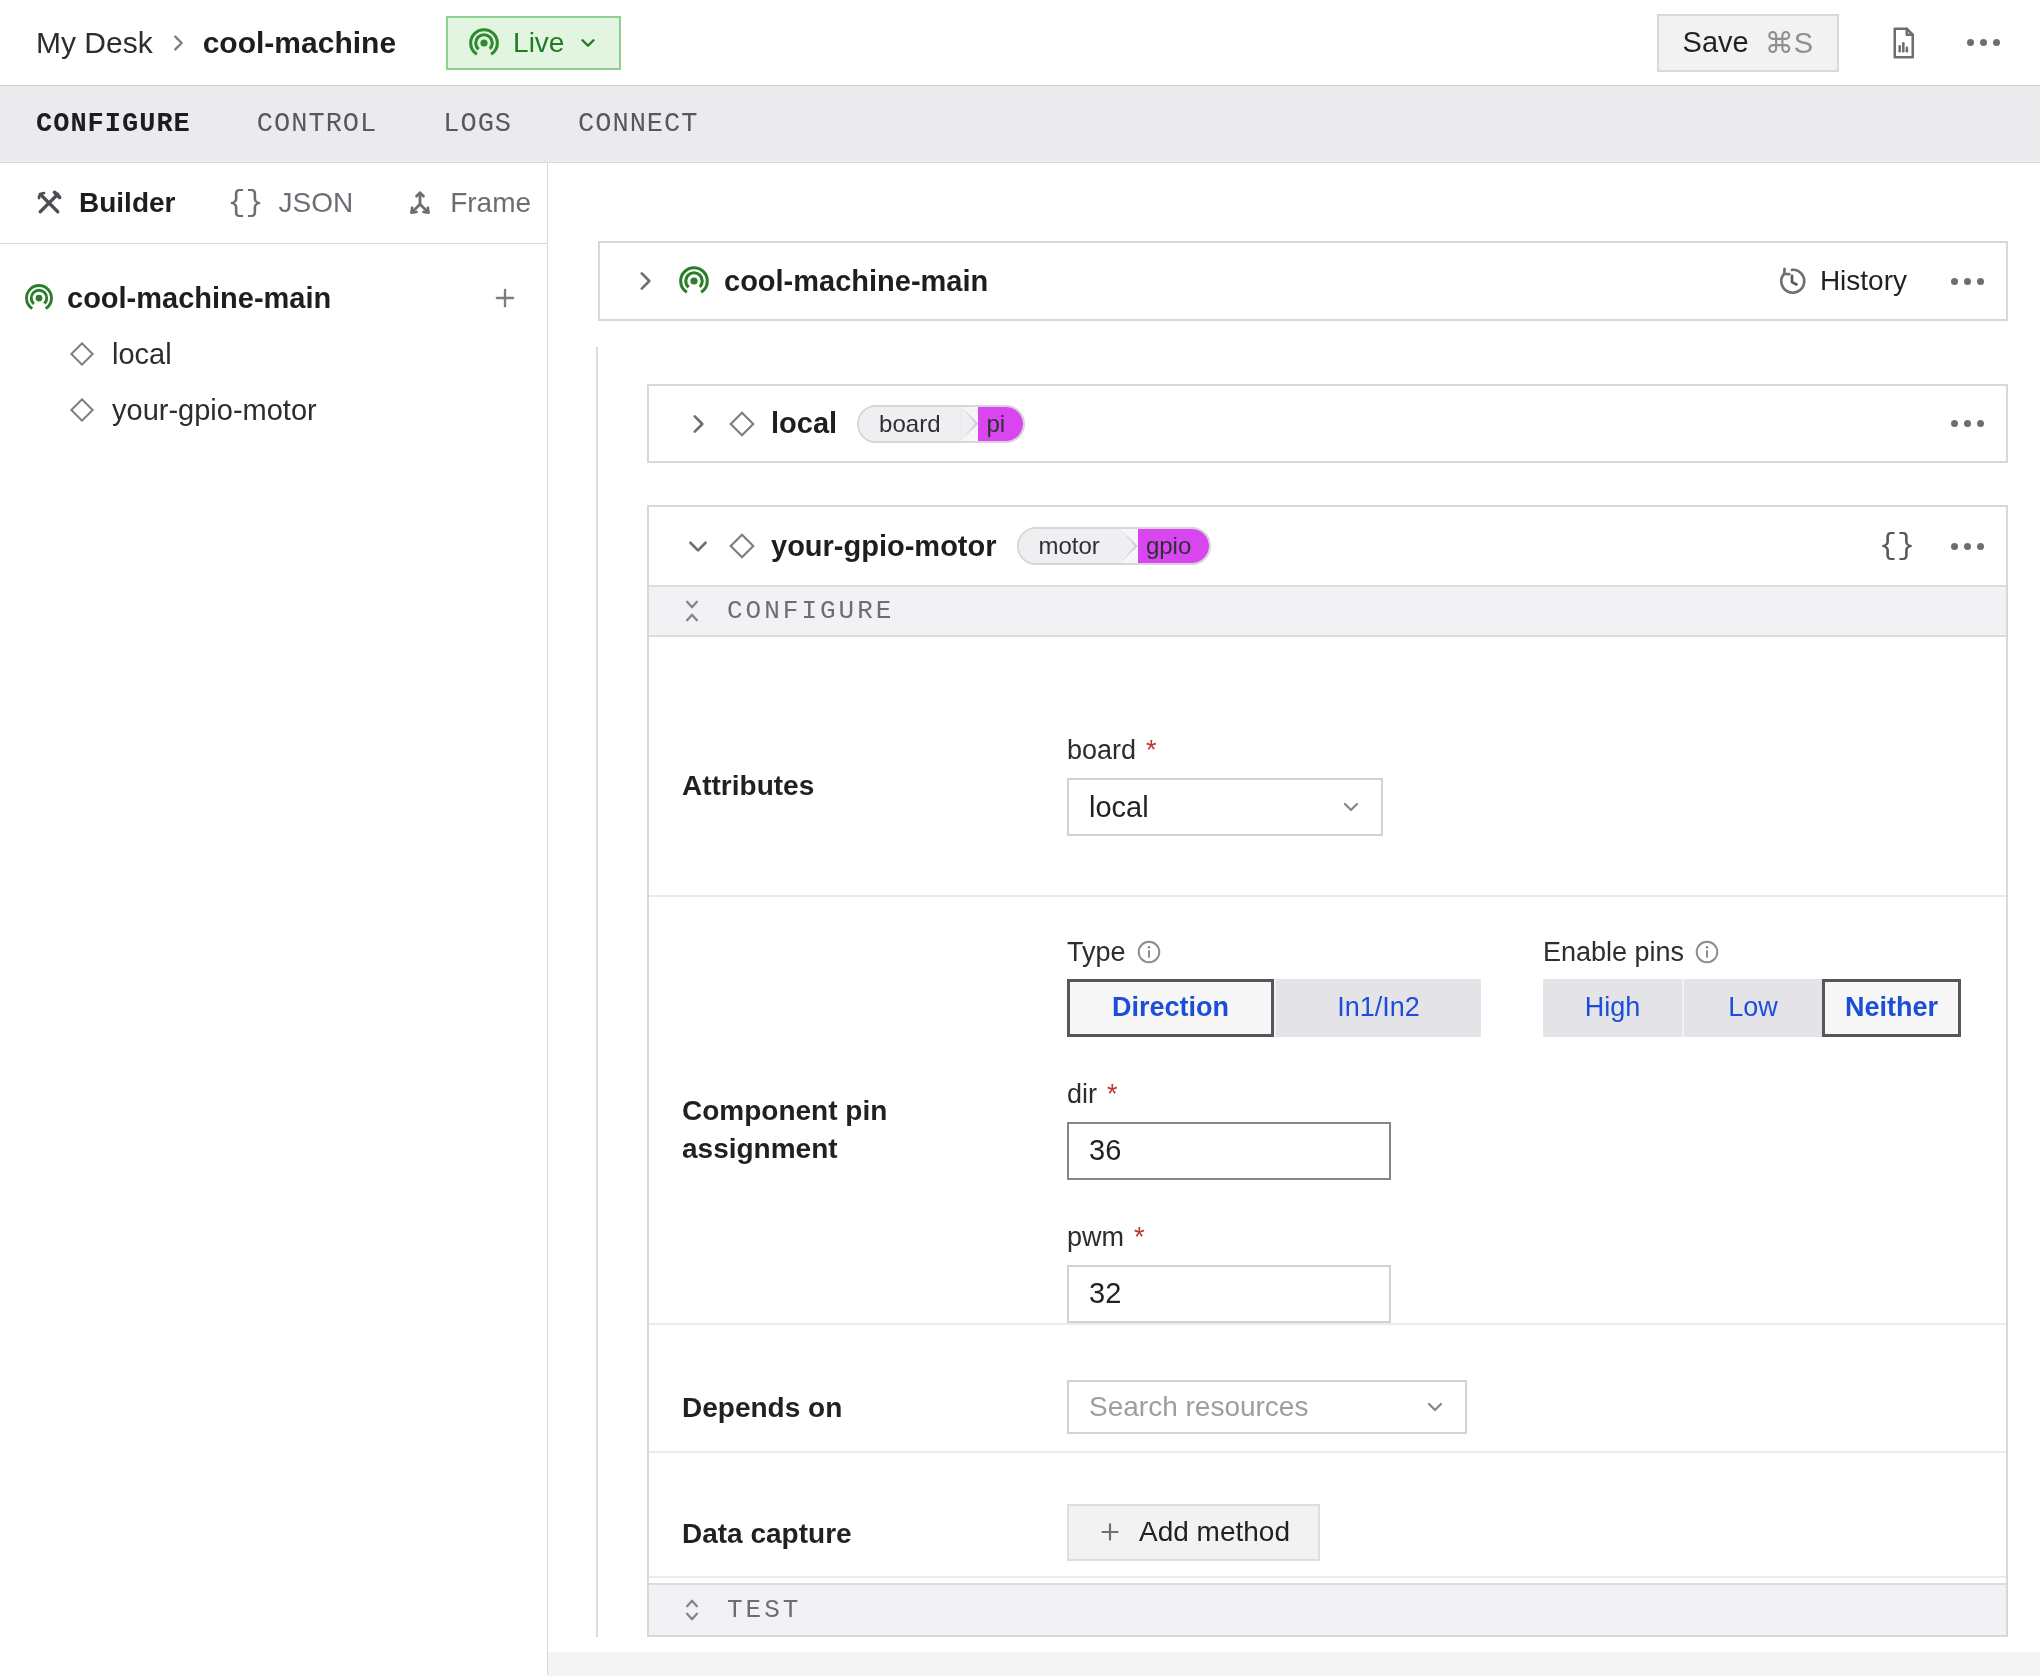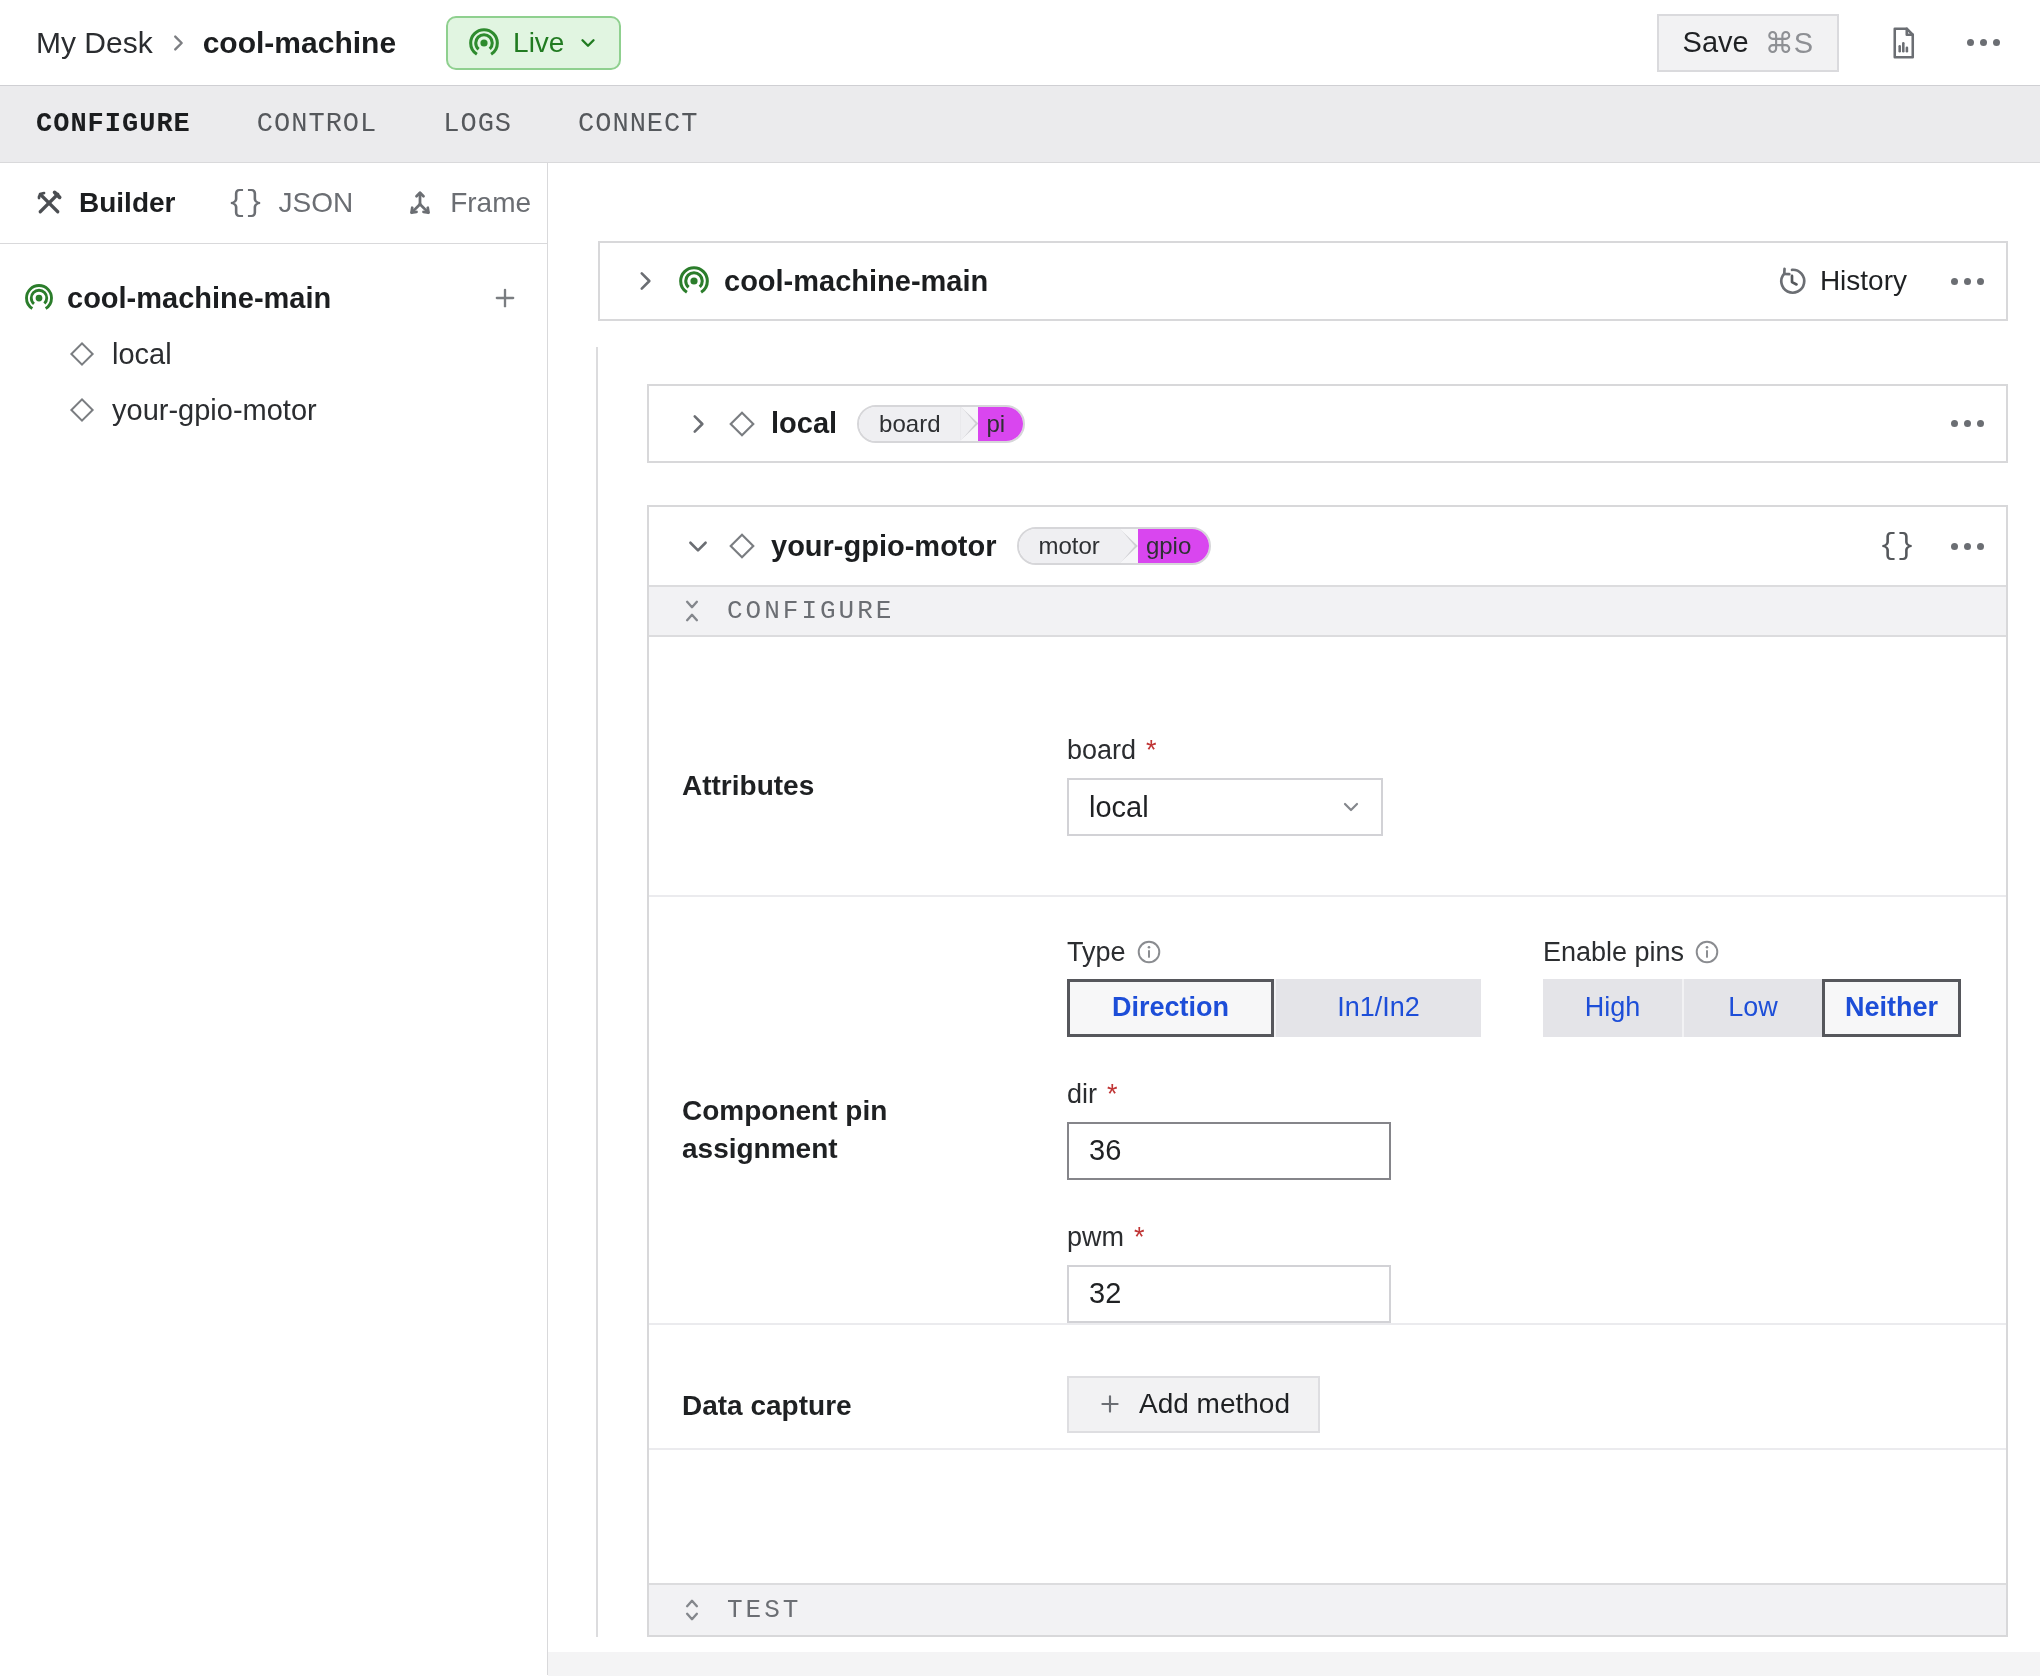--- a/index.html
+++ b/index.html
@@ -10,21 +10,21 @@
   }
   svg { display:block; }
 
   
   .topbar { height:85px; display:flex; align-items:center; padding:0 40px 0 36px; background:#fff; }
   .crumb-root { font-size:30px; color:#2b2d30; }
   .crumb-sep { margin:0 14px; }
   .crumb-current { font-size:30px; font-weight:bold; color:#1c1e20; }
   .live-badge {
     margin-left:50px; height:54px; padding:0 20px; display:flex; align-items:center; gap:13px;
-    background:#e1f5e1; border:2px solid #8fd08f; border-radius:10px;
+    background:#e1f5e1; border:2px solid #8fd08f; border-radius:0;
     font-size:28px; color:#217b21; cursor:pointer;
   }
   .topbar-right { margin-left:auto; display:flex; align-items:center; gap:46px; }
   .save-btn {
     height:58px; padding:0 24px; display:flex; align-items:center; gap:16px;
     background:#f2f2f3; border:2px solid #dadadd; font-size:29px; color:#1f2123; cursor:pointer;
   }
   .save-shortcut { color:#8e9094; }
   .icon-btn { background:none; border:none; cursor:pointer; }
   .dots { display:flex; gap:6px; align-items:center; }
@@ -396,20 +396,31 @@
           <input class="text-input strong" value="36" style="">
 
           <div class="field-label gap-top">
             <span>pwm</span>
             <span class="req">*</span>
           </div>
           <input class="text-input" value="32" style="">
         </div>
       </div>
 
+      <div class="row row-dep">
+        <div class="row-label">Depends on</div>
+        <div class="row-fields" style="padding-top:38px;">
+          <div class="select wide">
+            <span class="placeholder">Search resources</span>
+            <svg width="24" height="24" viewBox="0 0 24 24" fill="none" stroke="#84878c" stroke-width="2.2" stroke-linecap="round" stroke-linejoin="round">
+                <polyline points="6 9 12 15 18 9"></polyline>
+              </svg>
+          </div>
+        </div>
+      </div>
 
       <div class="row row-cap">
         <div class="row-label" style="padding-top:38px;">Data capture</div>
         <div class="row-fields" style="padding-top:35px;">
           <button class="btn-light add-method">
             <svg width="26" height="26" viewBox="0 0 24 24" fill="none" stroke="#6b6e73" stroke-width="2" stroke-linecap="round">
                 <path d="M12 5v14"></path>
                 <path d="M5 12h14"></path>
               </svg>
             <span>Add method</span>

